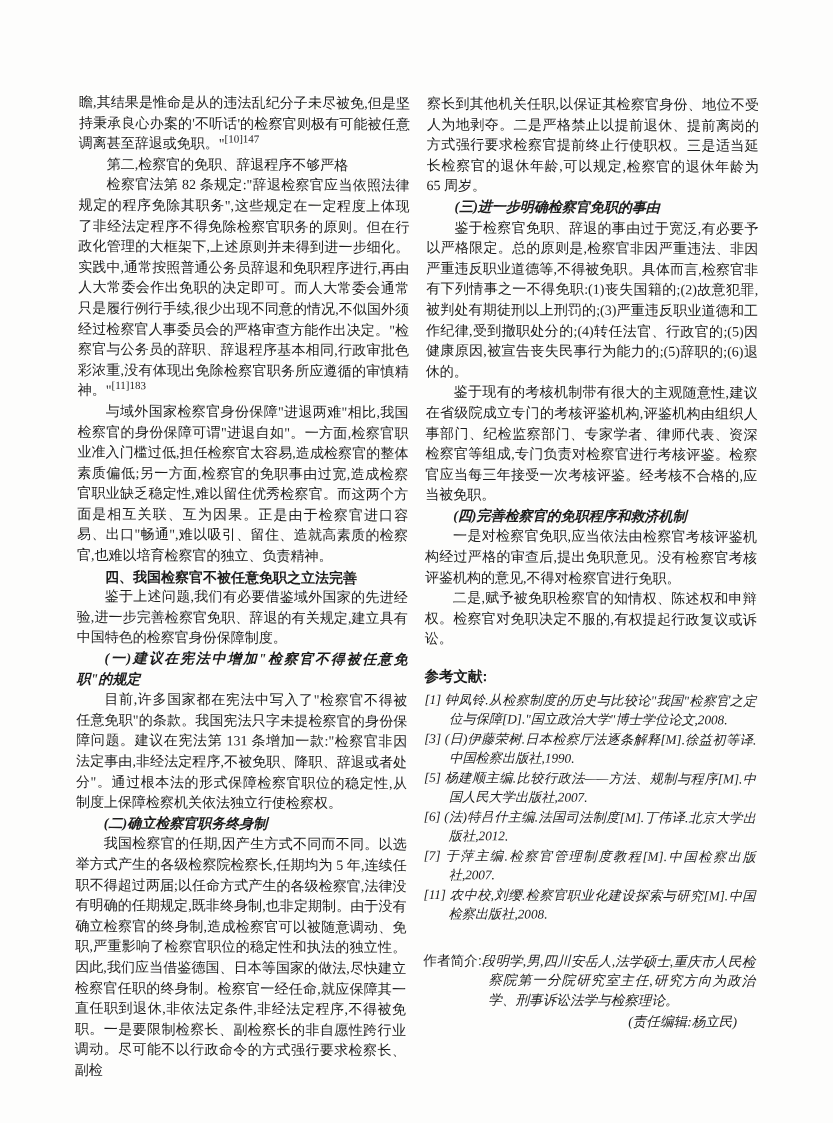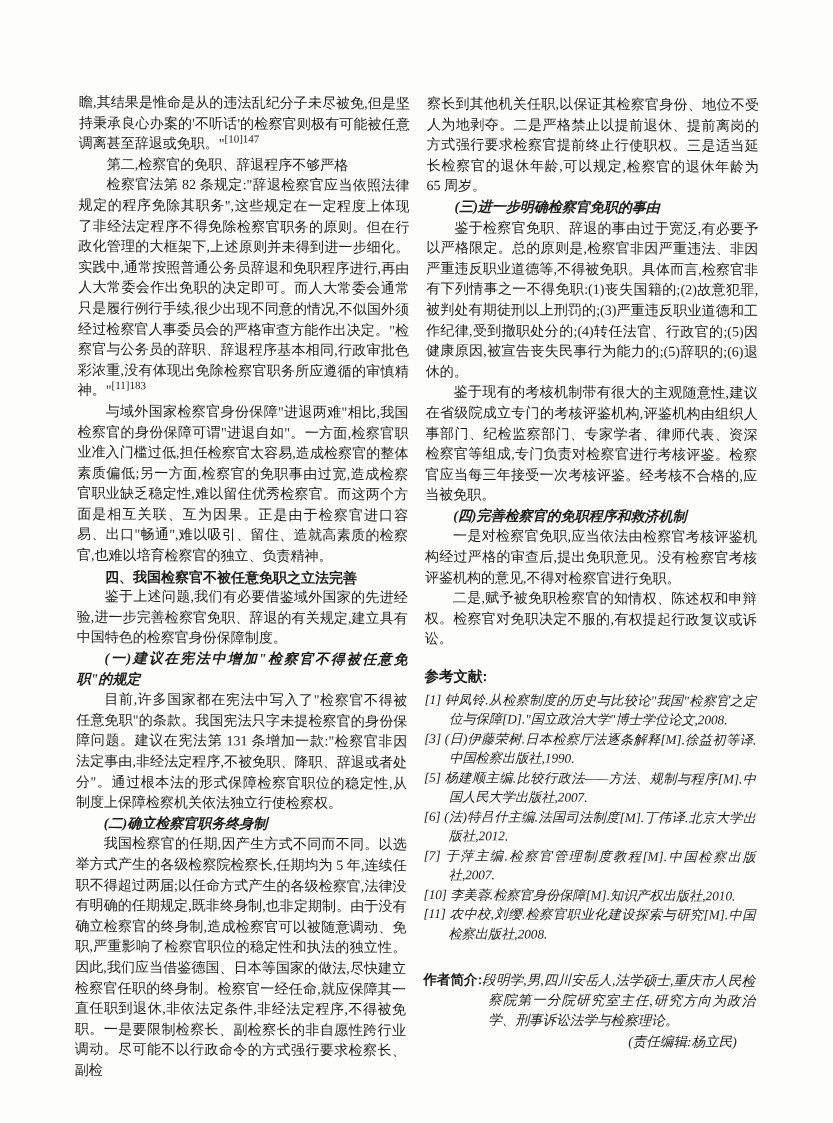--- a/index.html
+++ b/index.html
@@ -37,21 +37,21 @@
   .ref {
     font-style:italic; font-size:13.2px; line-height:19.5px;
     padding-left:1.9em; text-indent:-1.9em; margin:0;
   }
   .author-block {
     margin-top:27px; font-style:italic;
     font-size:13.6px; line-height:19.8px;
     padding-left:4.8em; text-indent:-4.8em;
   }
   .author-label {
-    font-style:normal; font-weight:bold;
+    font-style:normal; font-weight:normal;
     font-family:"Liberation Sans","DejaVu Sans",sans-serif;
   }
   .editor-note {
     margin-top:1px; text-align:right; padding-right:18px;
     font-style:italic; font-size:13.6px; line-height:19.8px;
     text-indent:0;
   }
 </style>
 </head>
 <body>
@@ -80,21 +80,20 @@
       <p class="para subhead">(四)完善检察官的免职程序和救济机制</p>
       <p class="para">一是对检察官免职,应当依法由检察官考核评鉴机构经过严格的审查后,提出免职意见。没有检察官考核评鉴机构的意见,不得对检察官进行免职。</p>
       <p class="para">二是,赋予被免职检察官的知情权、陈述权和申辩权。检察官对免职决定不服的,有权提起行政复议或诉讼。</p>
 
       <p class="refs-heading">参考文献:</p>
       <p class="ref">[1] 钟凤铃.从检察制度的历史与比较论"我国"检察官之定位与保障[D]."国立政治大学"博士学位论文,2008.</p>
       <p class="ref">[3] (日)伊藤荣树.日本检察厅法逐条解释[M].徐益初等译.中国检察出版社,1990.</p>
       <p class="ref">[5] 杨建顺主编.比较行政法——方法、规制与程序[M].中国人民大学出版社,2007.</p>
       <p class="ref">[6] (法)特吕什主编.法国司法制度[M].丁伟译.北京大学出版社,2012.</p>
       <p class="ref">[7] 于萍主编.检察官管理制度教程[M].中国检察出版社,2007.</p>
-      <p class="ref">[10] 李美蓉.检察官身份保障[M].知识产权出版社,2010.</p>
       <p class="ref">[11] 农中校,刘缨.检察官职业化建设探索与研究[M].中国检察出版社,2008.</p>
 
       <p class="author-block"><span class="author-label">作者简介:</span><span>段明学,男,四川安岳人,法学硕士,重庆市人民检察院第一分院研究室主任,研究方向为政治学、刑事诉讼法学与检察理论。</span></p>
       <p class="editor-note">(责任编辑:杨立民)</p>
 
     </div>
 
   </div>
 </div>
 

